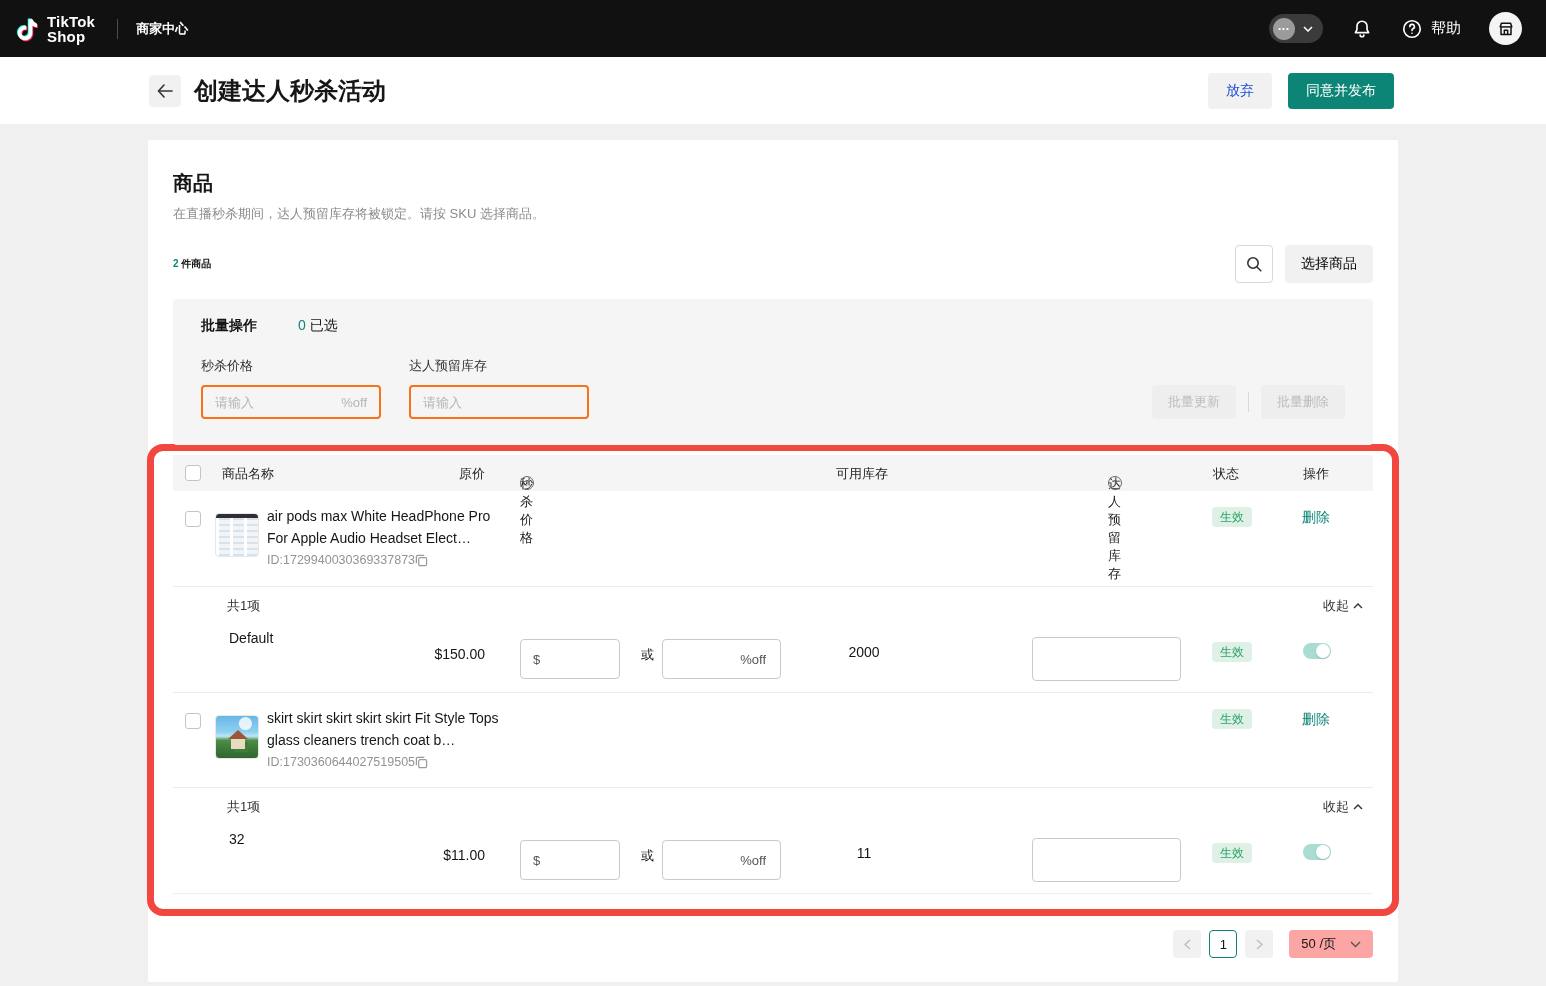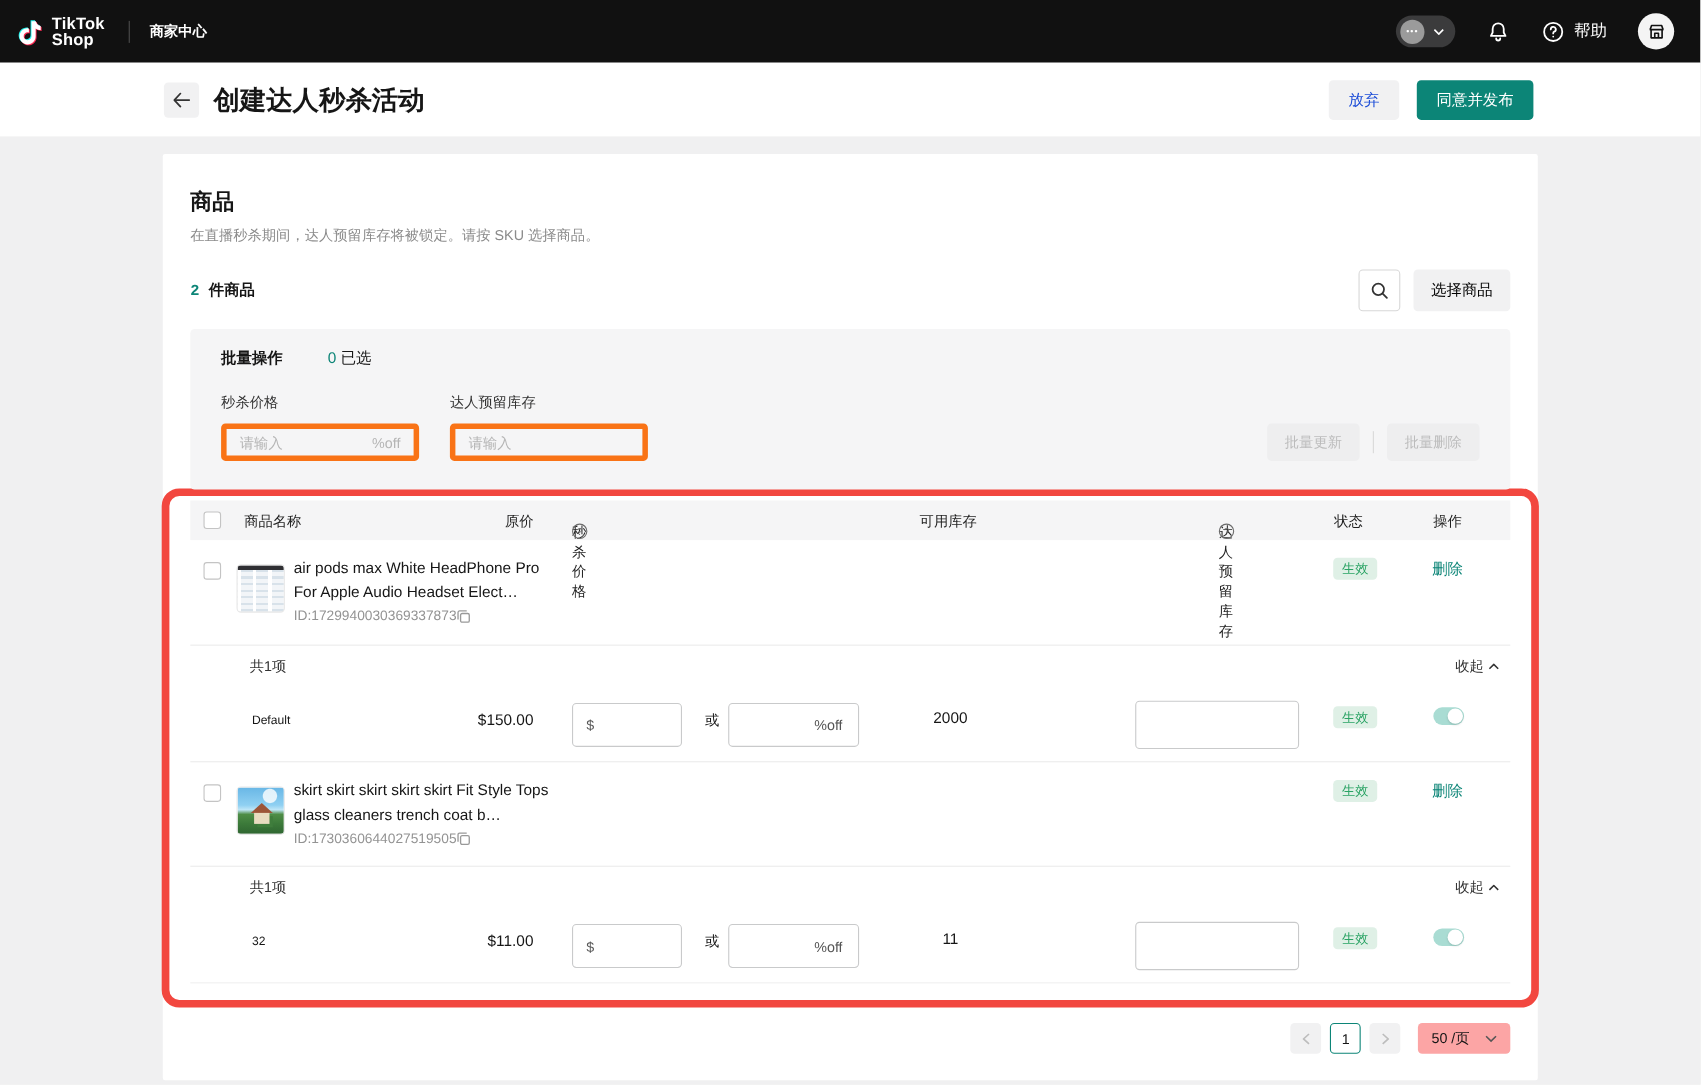--- a/index.html
+++ b/index.html
@@ -28,35 +28,35 @@
   .btn-gray { background:#f1f1f2; color:#1d4ed8; }
   .btn-primary { background:#0c8577; color:#fff; }
 
   
   .main { padding-top:16px; }
   .card { width:1250px; margin:0 auto; background:#fff; border-radius:2px; padding:28px 25px 24px; }
   .section-title { font-size:20px; font-weight:bold; margin-top:2px; }
   .section-desc { font-size:13px; color:#8b8b8b; margin-top:8px; }
 
   .count-row { margin-top:22px; display:flex; align-items:center; }
-  .count-text { font-size:14px; font-weight:bold;font-family:Liberation Mono, monospace; }
+  .count-text { font-size:10px; font-weight:bold; }
   .count-num { color:#0c8577; }
   .count-actions { margin-left:auto; display:flex; gap:12px; }
   .search-btn { width:38px; height:38px; background:#fff; border:1px solid #d8d8d8; border-radius:4px; display:flex; align-items:center; justify-content:center; cursor:pointer; }
   .btn-select { height:38px; background:#f1f1f2; border:none; border-radius:4px; font-size:14px; padding:0 16px; cursor:pointer; font-family:inherit; }
 
   
   .bulk-panel { margin-top:16px; background:#f5f5f6; border-radius:4px; padding:18px 28px 26px; position:relative; }
   .bulk-head { font-size:14px; display:flex; gap:41px; }
   .bulk-title { font-weight:bold; }
   .bulk-selected .num { color:#0c8577; }
   .bulk-fields { display:flex; gap:28px; margin-top:22px; }
   .field { display:flex; flex-direction:column; gap:10px; }
   .field-label { font-size:13px; color:#333; }
-  .input-group { width:180px; height:34px; border:5px solid #f97316; border-radius:4px; display:flex; align-items:center; padding:0 12px; background:transparent; }
+  .input-group { width:180px; height:34px; border:2px solid #f97316; border-radius:4px; display:flex; align-items:center; padding:0 12px; background:transparent; }
   .input-group input { border:none; outline:none; background:transparent; width:100%; font-size:13px; font-family:inherit; color:#161616; }
   .input-group input::placeholder { color:#b5b5b5; }
   .input-suffix { font-size:13px; color:#b5b5b5; white-space:nowrap; }
   .bulk-actions { position:absolute; right:28px; bottom:26px; display:flex; align-items:center; }
   .btn-disabled { height:34px; padding:0 16px; background:#eeeeef; color:#bcbcbc; border:none; border-radius:4px; font-size:13px; font-family:inherit; cursor:not-allowed; }
   .bulk-sep { width:1px; height:20px; background:#d9d9d9; margin:0 12px; }
 
   
   .highlight-frame { margin:-1px -26px 0; border:7px solid #f2473f; border-radius:16px; padding:4px 19px 15px; }
   .table { width:100%; position:relative; }
@@ -91,21 +91,21 @@
   .p-id { position:absolute; left:94px; top:62px; font-size:12.5px; color:#939393; display:flex; align-items:center; gap:0; }
   .copy-icon { cursor:pointer; display:inline-flex; }
   .badge { display:inline-block; background:#dff0e6; color:#2aa364; font-size:12px; padding:4px 8px; border-radius:4px; line-height:1; }
   .p-row .badge { position:absolute; left:1039px; top:16px; }
   .p-del { position:absolute; left:1129px; top:18px; font-size:14px; color:#0c8577; cursor:pointer; }
 
   .s-row { height:39px; border-top:1px solid #ebebeb; display:flex; align-items:center; padding:0 10px 0 54px; font-size:13px; color:#333; }
   .collapse-link { margin-left:auto; display:flex; align-items:center; gap:4px; cursor:pointer; color:#333; }
 
   .sku-row { position:relative; height:67px; }
-  .sku-name { position:absolute; left:56px; top:24px; font-size:11px; }
+  .sku-name { position:absolute; left:56px; top:5px; font-size:14px; }
   .sku-orig { position:absolute; left:212px; top:21px; width:100px; text-align:right; font-size:14px; }
   .sku-price-input { position:absolute; left:347px; top:14px; width:100px; height:40px; border:1px solid #c9cacb; border-radius:4px; padding:0 12px; font-size:13px; font-family:inherit; outline:none; }
   .sku-or { position:absolute; left:468px; top:21px; font-size:13px; }
   .sku-pct-input { position:absolute; left:489px; top:14px; width:119px; height:40px; border:1px solid #c9cacb; border-radius:4px; padding:0 14px; font-size:13px; font-family:inherit; text-align:right; outline:none; }
   .sku-price-input::placeholder, .sku-pct-input::placeholder { color:#555; }
   .sku-avail { position:absolute; left:663px; top:19px; width:56px; text-align:center; font-size:14px; }
   .sku-reserve-input { position:absolute; left:859px; top:12px; width:149px; height:44px; border:1px solid #c9cacb; border-radius:4px; padding:0 12px; font-size:13px; font-family:inherit; outline:none; }
   .sku-row .badge { position:absolute; left:1039px; top:17px; }
   .toggle { position:absolute; left:1130px; top:18px; width:28px; height:16px; border-radius:9px; background:#a9dcd3; cursor:pointer; }
   .toggle::after { content:""; position:absolute; right:1px; top:1px; width:14px; height:14px; border-radius:50%; background:#fff; box-shadow:0 1px 2px rgba(0,0,0,.15); }

